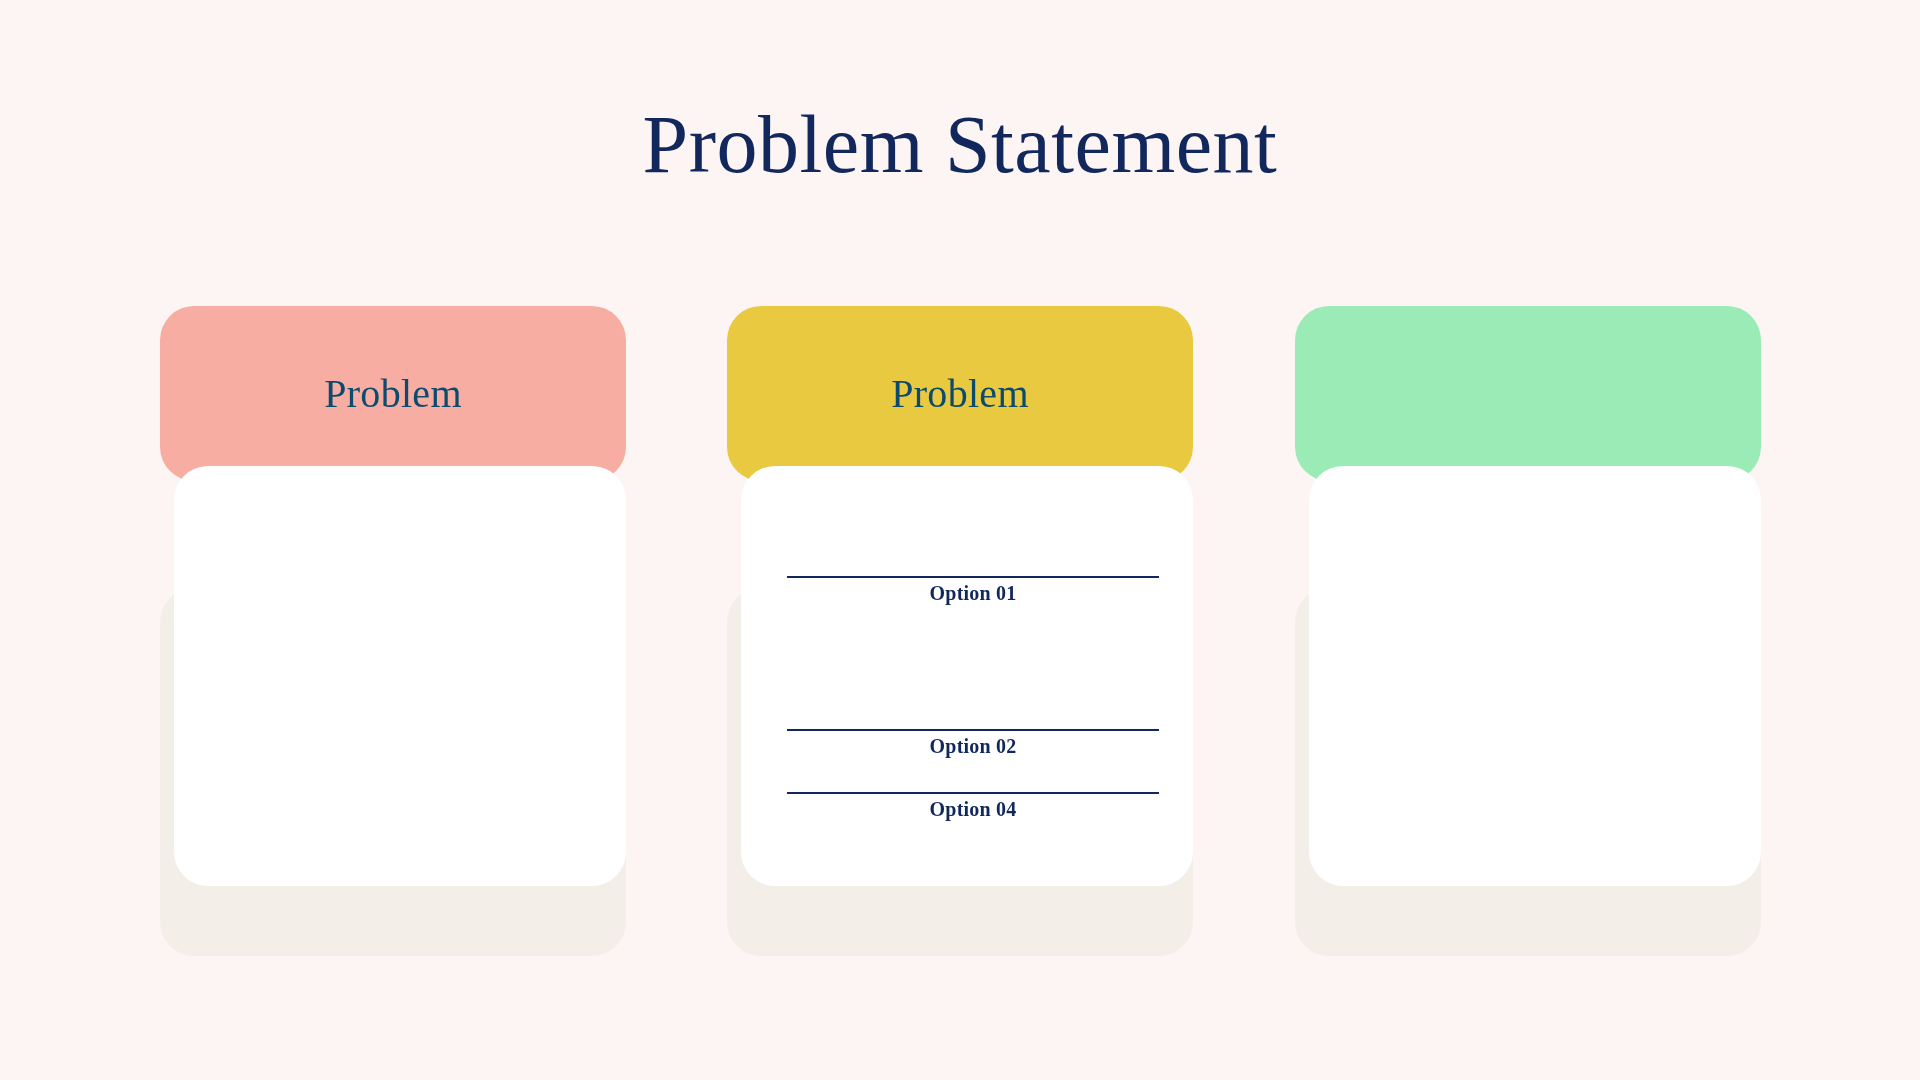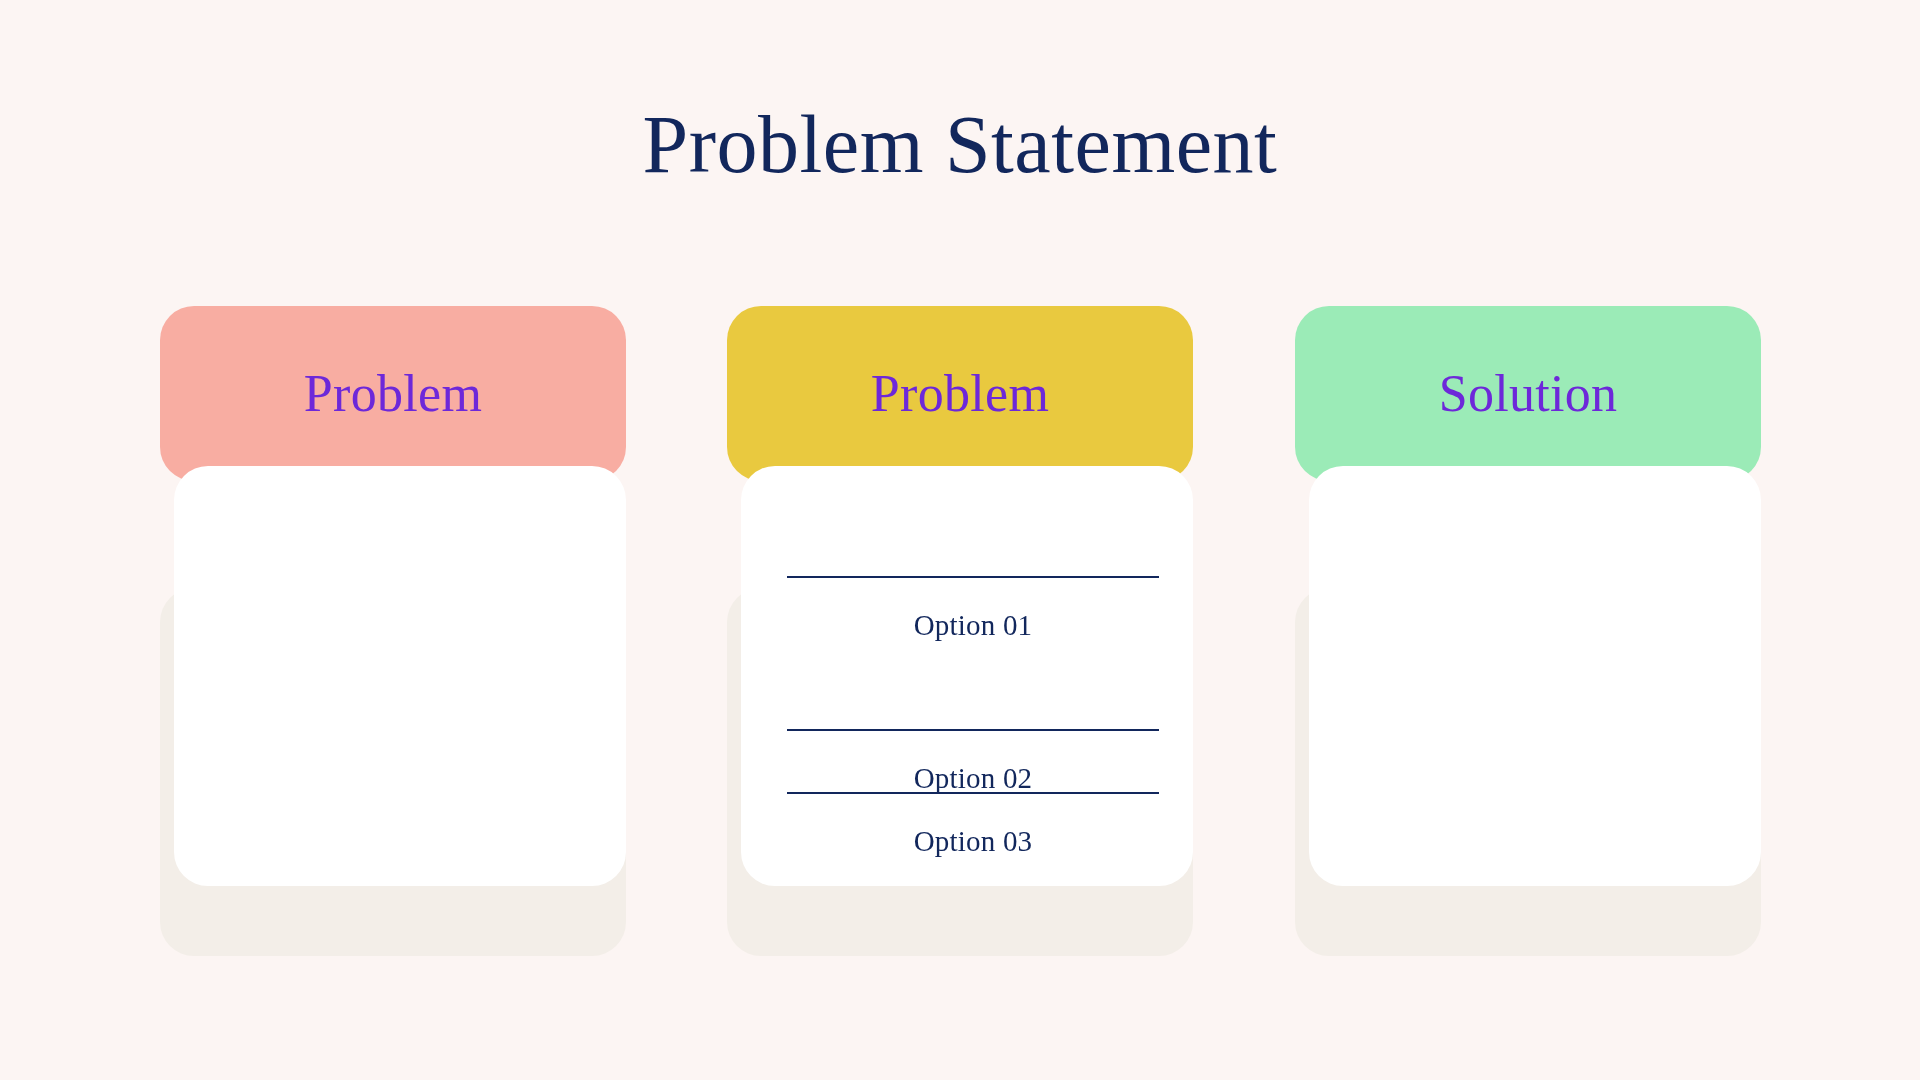--- a/index.html
+++ b/index.html
@@ -97,23 +97,23 @@
   .card-header-label {
     position:absolute;
     left:0;
     top:0;
     width:466px;
     height:175px;
     display:flex;
     align-items:center;
     justify-content:center;
     font-family:"Liberation Serif", "DejaVu Serif", serif;
-    font-size:52px;
+    font-size:40px;
     font-weight:400;
-    color:#6d28d9;
+    color:#0c4a6e;
     letter-spacing:0.3px;
     pointer-events:none;
   }
 
   
   .options {
     position:absolute;
     left:0;
     top:0;
     width:452px;
@@ -137,26 +137,26 @@
     left:0;
     top:0;
     width:372px;
     height:0;
     border-top:2.5px solid #12275C;
   }
 
   .option-label {
     position:absolute;
     left:0;
-    top:33px;
+    top:6px;
     width:372px;
     text-align:center;
     font-family:"Liberation Serif", "DejaVu Serif", serif;
-    font-size:29px;
-    font-weight:400;
+    font-size:20px;
+    font-weight:700;
     color:#12275C;
     letter-spacing:0.2px;
     white-space:nowrap;
   }
 
   
   .card-body-empty {
     position:absolute;
     inset:0;
   }
@@ -190,31 +190,30 @@
             <div class="option-label">Option 01</div>
           </div>
 
           <div class="option-row r1">
             <div class="option-rule"></div>
             <div class="option-label">Option 02</div>
           </div>
 
           <div class="option-row r2">
             <div class="option-rule"></div>
-            <div class="option-label">Option 03</div>
+            <div class="option-label">Option 04</div>
           </div>
 
         </div>
       </div>
       <div class="card-header-label">Problem</div>
     </div>
 
     <div class="card c2">
       <div class="card-base" style="background: rgb(243, 238, 232);"></div>
       <div class="card-header" style="background: rgb(155, 235, 183);"></div>
       <div class="card-body">
         <div class="card-body-empty"></div>
       </div>
-      <div class="card-header-label">Solution</div>
     </div>
 
   </div>
 </div>
 
 </body></html>

